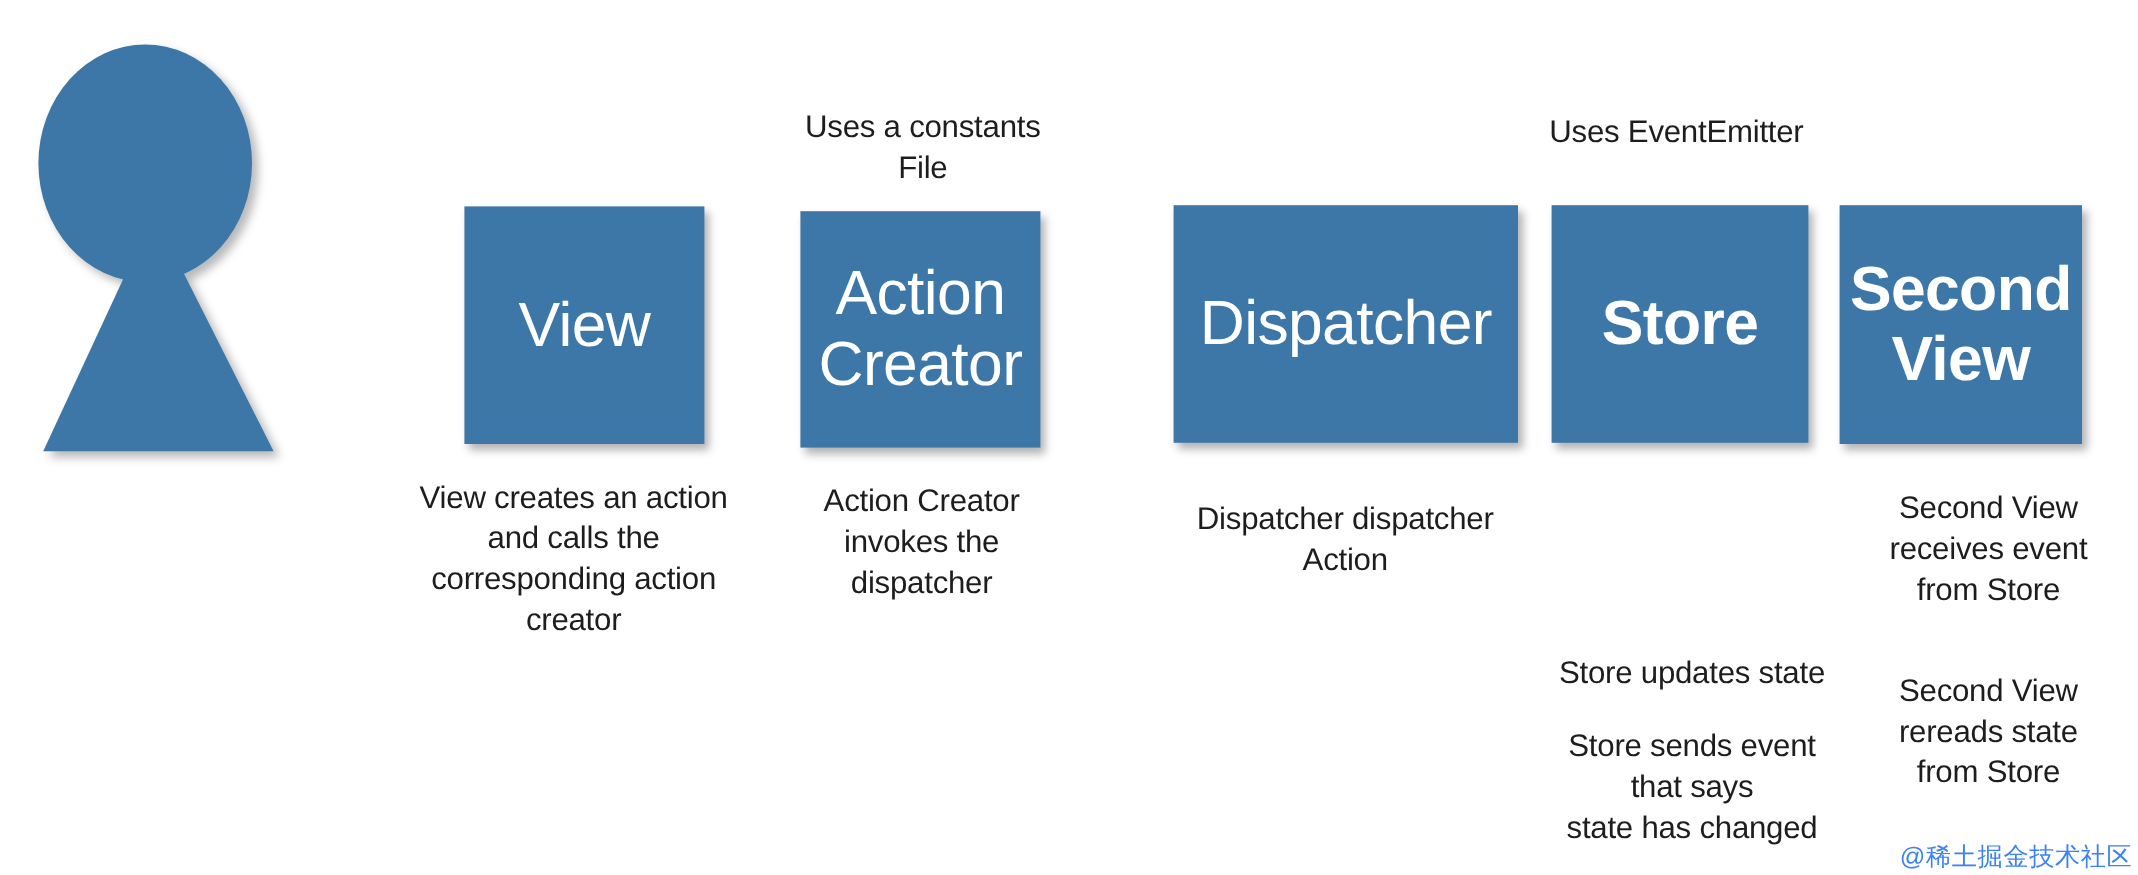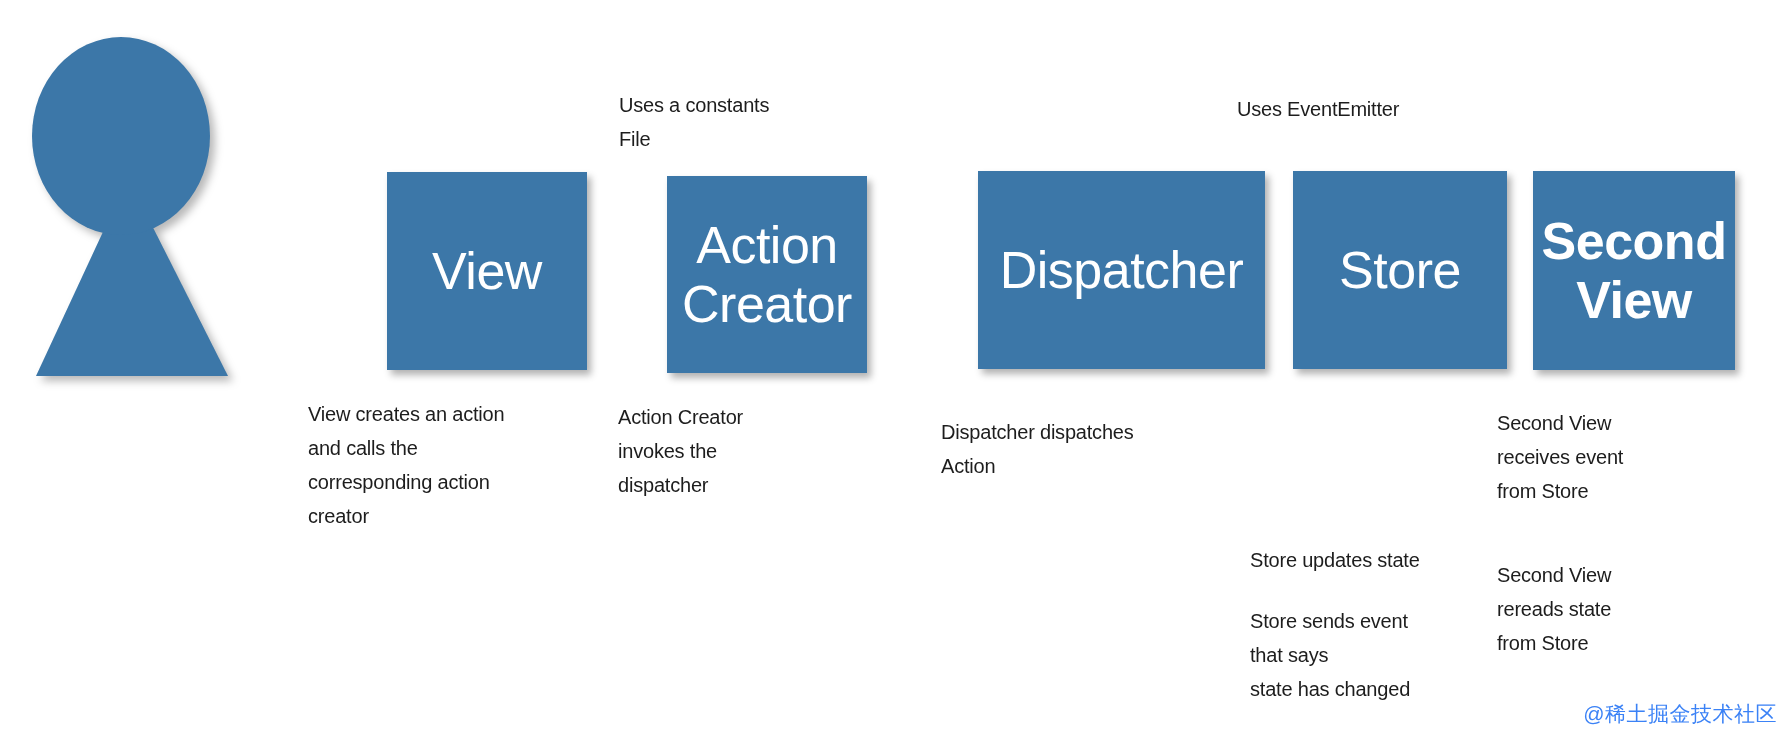--- a/index.html
+++ b/index.html
@@ -27,28 +27,28 @@
     text-align: center;
     font-size: 52px;
     line-height: 1.12;
     letter-spacing: -0.5px;
     white-space: pre-line;
     box-shadow: 4px 5px 7px rgba(0,0,0,0.30);
   }
   .node-view       { left: 387px;  top: 172px; width: 200px; height: 198px; }
   .node-ac         { left: 667px;  top: 176px; width: 200px; height: 197px; }
   .node-dispatcher { left: 978px;  top: 171px; width: 287px; height: 198px; }
-  .node-store      { left: 1293px; top: 171px; width: 214px; height: 198px; }
+  .node-store      { left: 1293px; top: 171px; width: 214px; height: 198px; font-weight: bold; }
   .node-second     { left: 1533px; top: 171px; width: 202px; height: 199px; font-weight: bold; }
   .cap {
     position: absolute;
-    font-size: 20px;
+    font-size: 26px;
     line-height: 34px;
     letter-spacing: -0.2px;
-    text-align: left;
+    text-align: center;
     color: #1d1d1d;
     white-space: pre-line;
   }
   .cap-user       { left: 11px;   top: 420px; width: 220px; line-height: 33px; }
   .cap-view       { left: 308px;  top: 397px; width: 340px; }
   .cap-constants  { left: 619px;  top: 88px;  width: 300px; }
   .cap-ac         { left: 618px;  top: 400px; width: 300px; }
   .cap-emitter    { left: 1237px; top: 92px;  width: 320px; }
   .cap-dispatcher { left: 941px;  top: 415px; width: 360px; }
   .cap-store1     { left: 1243px; top: 411px; width: 320px; }
@@ -85,21 +85,21 @@
   <div class="cap cap-constants">Uses a constants
 File</div>
   <div class="node node-ac">Action
 Creator</div>
   <div class="cap cap-ac">Action Creator
 invokes the
 dispatcher</div>
 
   <div class="cap cap-emitter">Uses EventEmitter</div>
   <div class="node node-dispatcher">Dispatcher</div>
-  <div class="cap cap-dispatcher">Dispatcher dispatches
+  <div class="cap cap-dispatcher">Dispatcher dispatcher
 Action</div>
 
   <div class="node node-store">Store</div>
   <div class="cap cap-store2">Store updates state</div>
   <div class="cap cap-store3">Store sends event
 that says
 state has changed</div>
 
   <div class="node node-second">Second
 View</div>

